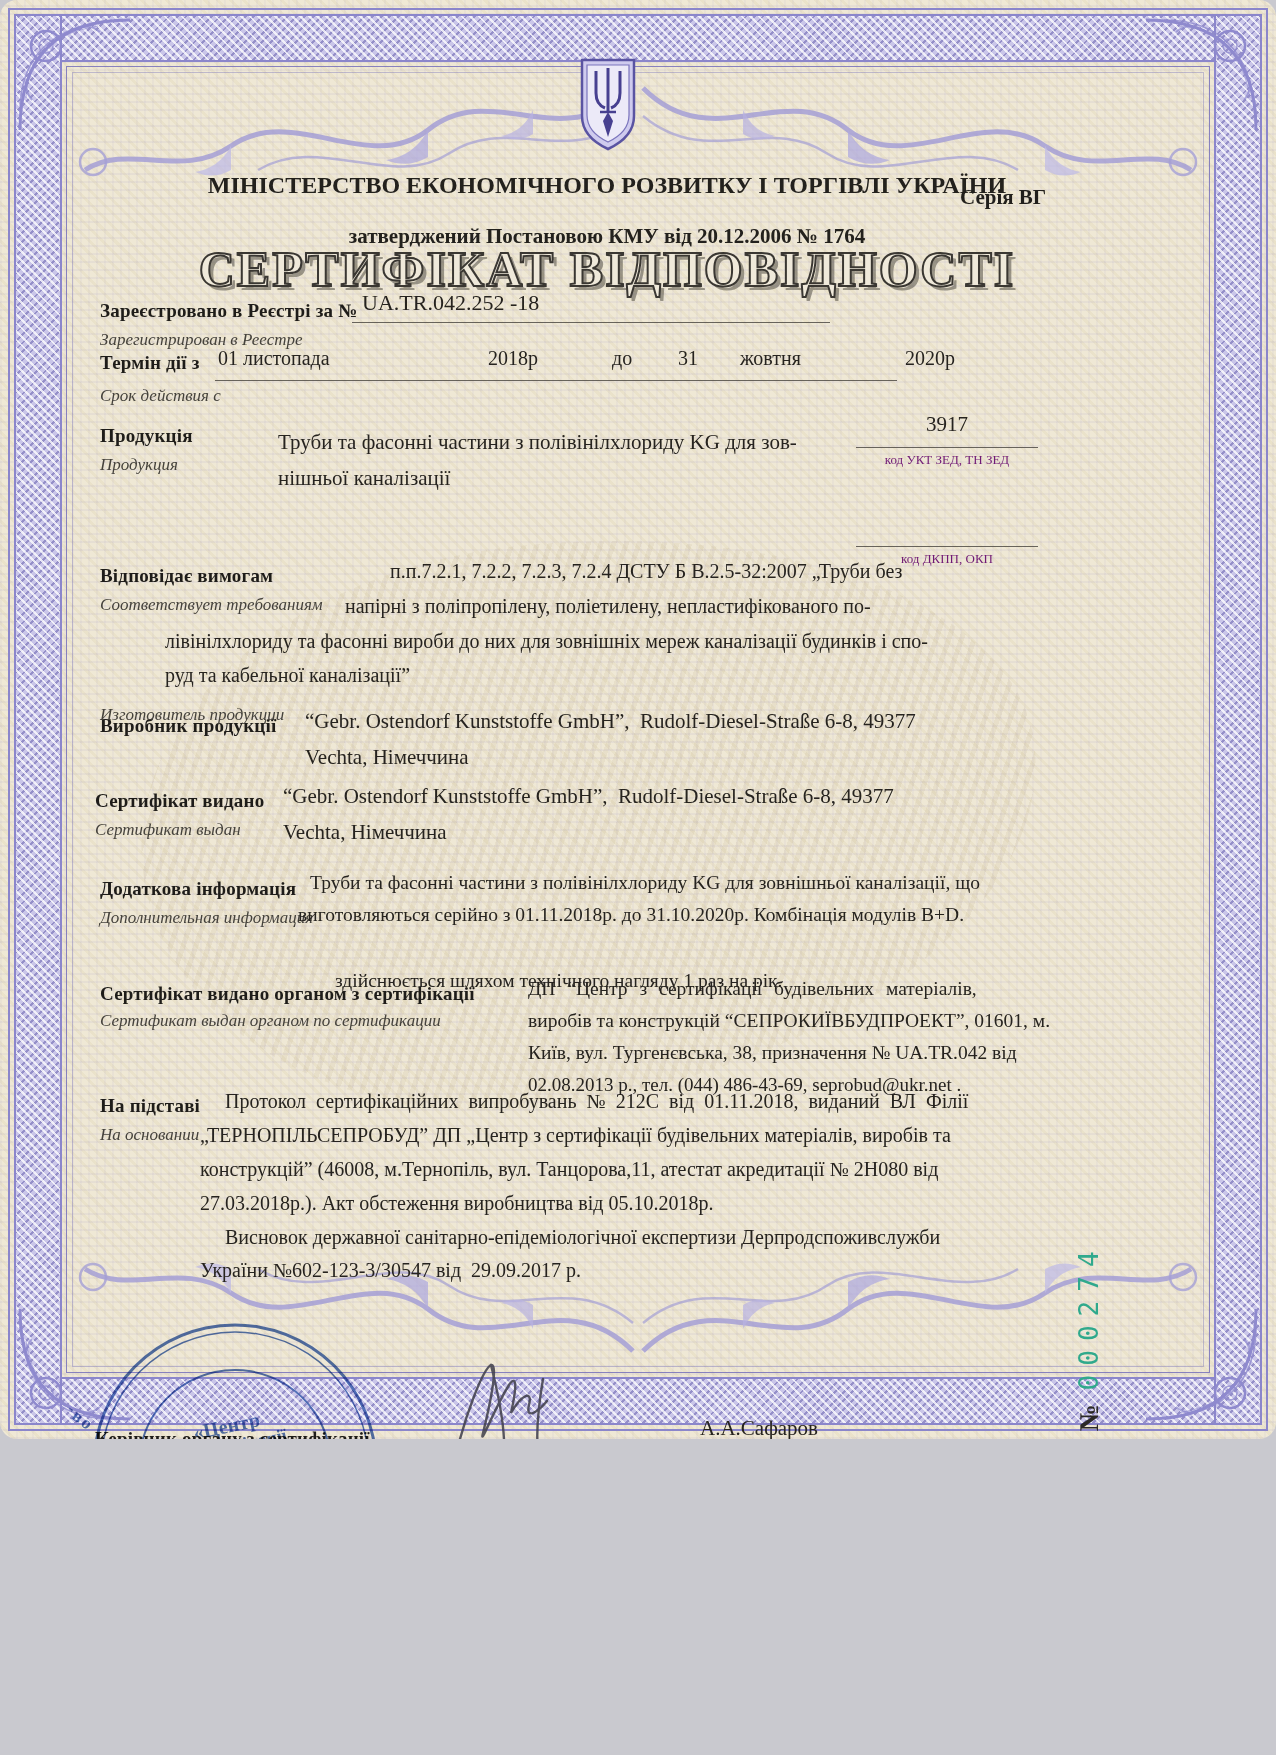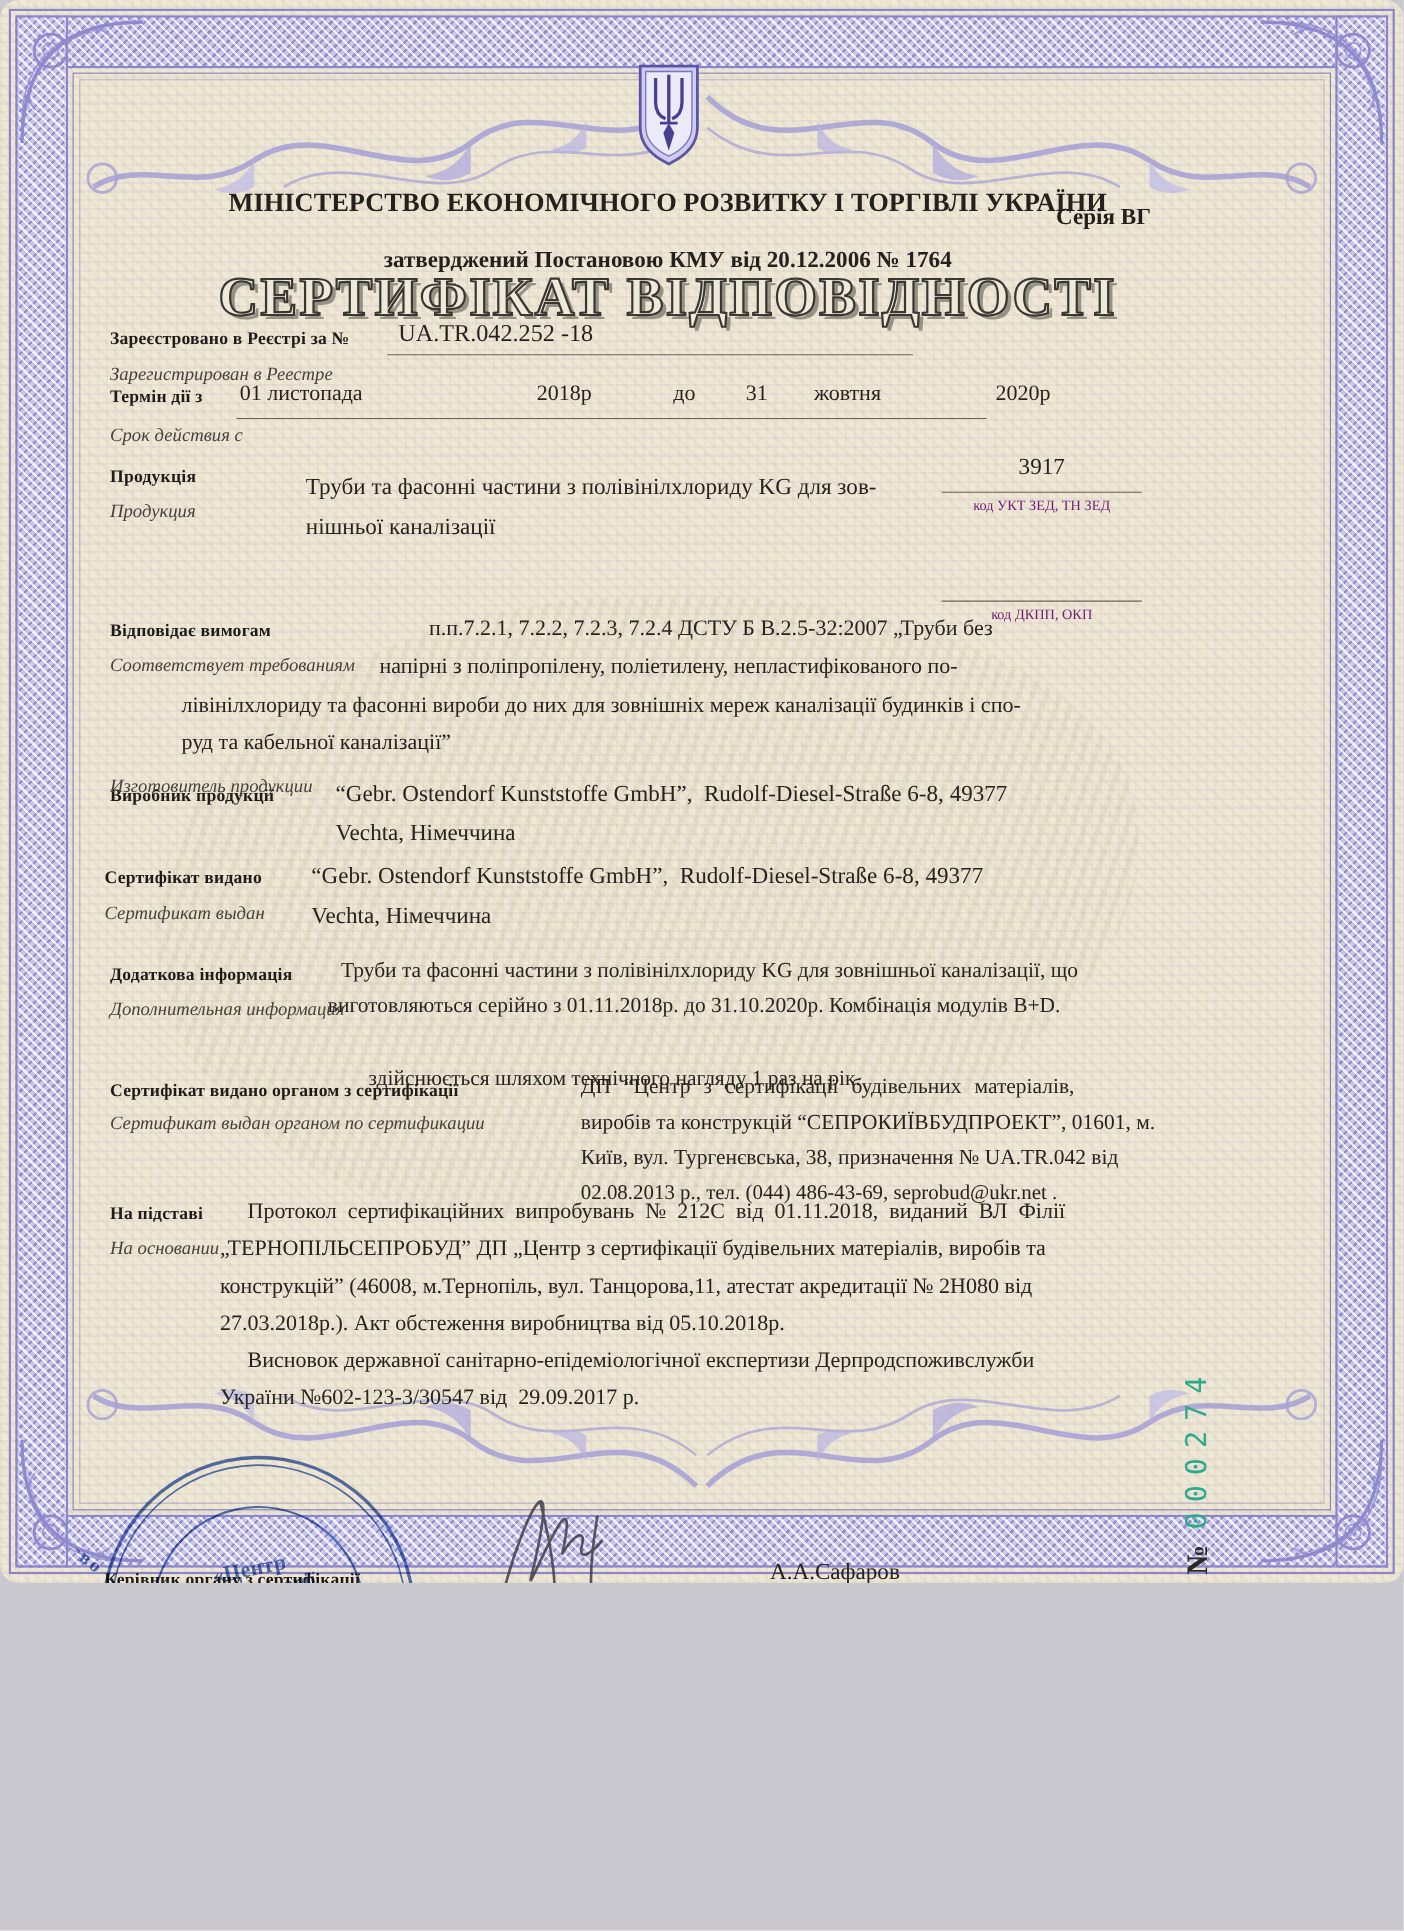--- a/index.html
+++ b/index.html
@@ -35,21 +35,21 @@
   .flourish.top{top:58px}
   .flourish.bottom{bottom:58px;transform:scaleY(-1);}
   .emblem{position:absolute;left:577px;top:55px;width:62px;height:98px;z-index:4;}
   
   .hdr{position:absolute;left:95px;width:1024px;text-align:center;font-weight:700;z-index:5;
        color:#23211d;white-space:pre;}
   .doc-title{position:absolute;left:95px;top:240px;width:1024px;text-align:center;z-index:5;
        font-size:50px;font-weight:700;letter-spacing:2px;color:#efe9da;white-space:pre;
        -webkit-text-stroke:2px #3a3732;text-shadow:4px 4px 0 rgba(82,78,70,.55);}
   .series{position:absolute;left:960px;top:185px;font-size:21px;font-weight:700;z-index:5;white-space:pre;}
-  .lab{position:absolute;font-weight:700;font-size:16px;letter-spacing:.2px;color:#1e1c19;z-index:5;white-space:pre;}
+  .lab{position:absolute;font-weight:700;font-size:19px;letter-spacing:.2px;color:#1e1c19;z-index:5;white-space:pre;}
   .lab-ru{position:absolute;font-style:italic;font-size:17px;color:#45423c;z-index:5;white-space:pre;}
   .val{position:absolute;font-size:20px;color:#26231f;z-index:5;white-space:pre;}
   .rule{position:absolute;border-top:2px solid rgba(70,66,60,.7);height:0;z-index:5;}
   .thinrule{position:absolute;border-top:1.5px solid rgba(70,66,60,.8);height:0;z-index:5;}
   .caption{position:absolute;font-size:13px;color:#701a75;z-index:5;text-align:center;white-space:pre;}
   .sig-svg{position:absolute;left:425px;top:1355px;width:200px;height:118px;z-index:6;}
   .stamp{position:absolute;left:85px;top:1316px;width:300px;height:300px;z-index:6;
          transform:rotate(-12deg);opacity:.82;mix-blend-mode:multiply;}
   .serial{position:absolute;left:966px;top:1316px;width:245px;height:42px;z-index:5;
           transform:rotate(-90deg);display:flex;align-items:center;justify-content:center;gap:14px;}

